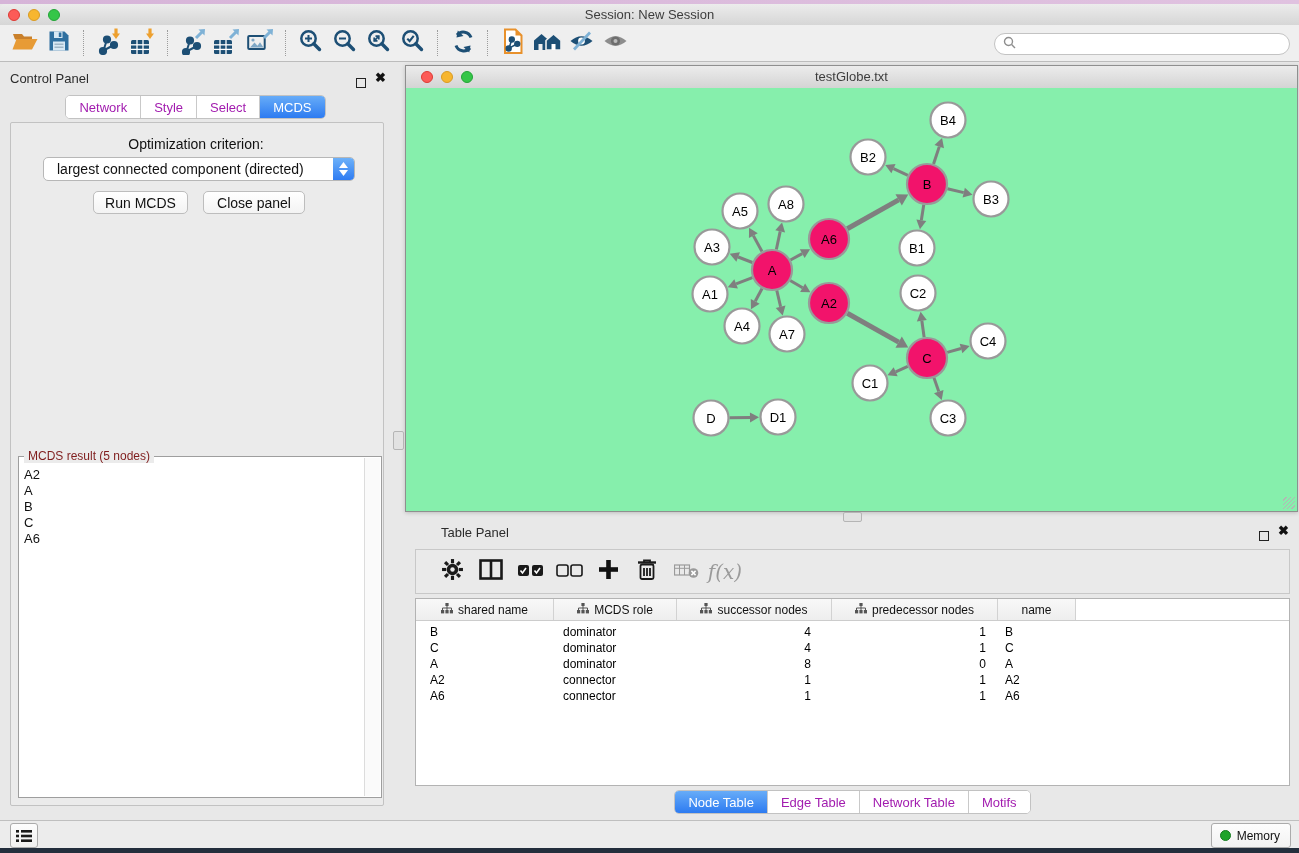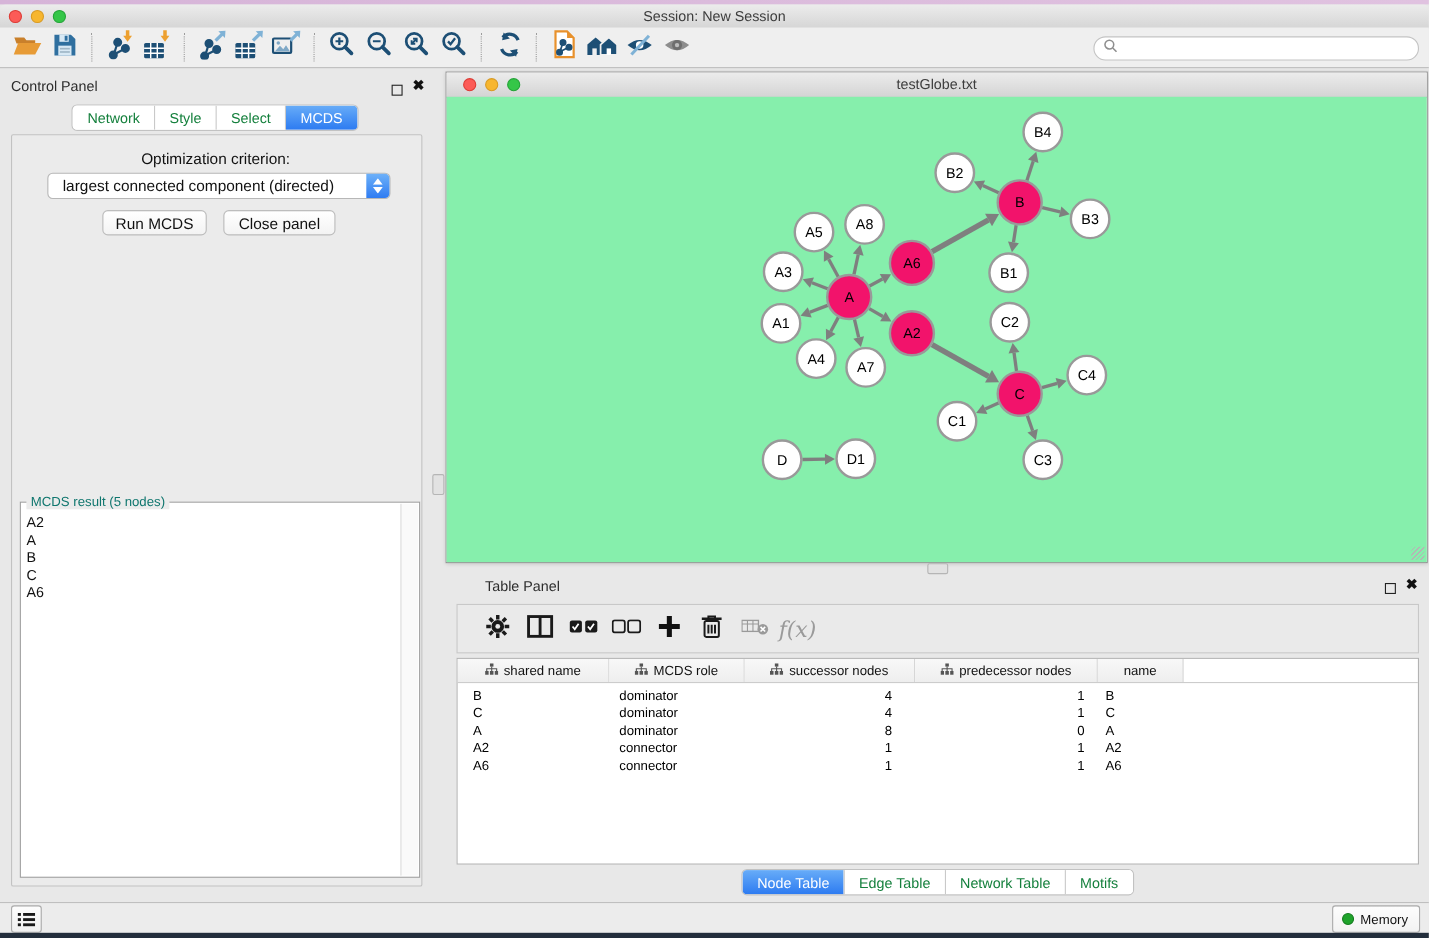--- a/index.html
+++ b/index.html
@@ -27,36 +27,36 @@
   .tool-sep{width:1px;height:26px;border-left:1px dotted #9c9c9c;margin:0 7px;}
   #search-wrap{position:absolute;right:9px;top:33px;width:296px;height:22px;background:#fff;
     border:1px solid #c3c3c3;border-radius:12px;display:flex;align-items:center;padding-left:8px;box-sizing:border-box;}
   #search-wrap input{border:none;outline:none;flex:1;font-size:12px;background:transparent;margin-left:5px;height:16px;}
   
   .panel-title{font-size:13px;color:#2c2c2c;}
   .float-box{width:10px;height:10px;border:1.6px solid #222;display:inline-block;box-sizing:border-box;}
   .close-x{font-size:13px;color:#111;font-weight:bold;line-height:10px;}
   
   .segmented{display:inline-flex;height:22px;border:1px solid #c2c2c2;border-radius:5px;background:#fff;overflow:hidden;}
-  .segment{display:flex;align-items:center;padding:0 13px;font-size:13px;color:#15803d;background:#fff;
+  .segment{display:flex;align-items:center;padding:0 13px;font-size:13px;color:#a21caf;background:#fff;
     border-left:1px solid #c9c9c9;white-space:nowrap;}
   .segment:first-child{border-left:none;}
   .segment.active{background:linear-gradient(#67acf8,#2d7bf1);color:#fff;}
   
   #cp-content{left:10px;top:122px;width:372px;height:682px;background:#ebebeb;border:1px solid #c2c2c2;border-radius:2px;}
   #opt-label{left:10px;top:136px;width:372px;text-align:center;font-size:14px;color:#111;}
   #mcds-select{left:43px;top:157px;width:312px;height:24px;background:#fff;border:1px solid #b7b7b7;border-radius:5px;
     display:flex;align-items:center;box-sizing:border-box;}
   #mcds-select .sel-text{flex:1;font-size:14px;color:#111;padding-left:13px;white-space:nowrap;overflow:hidden;}
   #mcds-select .stepper{width:21px;height:22px;background:linear-gradient(#6db1f9,#2f7cf2);border-radius:0 4px 4px 0;
     display:flex;flex-direction:column;align-items:center;justify-content:center;gap:2px;}
   .mac-btn{background:linear-gradient(#ffffff,#f3f3f3);border:1px solid #bdbdbd;border-radius:5px;height:23px;
     font-size:14px;color:#111;display:flex;align-items:center;justify-content:center;box-sizing:border-box;}
   #result-box{left:18px;top:456px;width:364px;height:342px;border:1px solid #9e9e9e;background:#fff;box-sizing:border-box;}
-  #result-legend{left:24px;top:449px;font-size:12px;color:#0f766e;background:#ebebeb;padding:0 4px;}
+  #result-legend{left:24px;top:449px;font-size:12px;color:#7f1d1d;background:#ebebeb;padding:0 4px;}
   #result-list{position:absolute;left:1px;top:6px;bottom:1px;right:17px;padding:4px 0 0 4px;font-size:13px;color:#111;}
   #result-list .item{height:16px;line-height:16px;}
   #result-scroll{position:absolute;top:1px;bottom:1px;right:1px;width:15px;background:#fafafa;border-left:1px solid #dcdcdc;}
   
   #net-window{left:405px;top:65px;width:893px;height:447px;background:#fff;border:1px solid #8f8f8f;
     box-sizing:border-box;box-shadow:0 1px 4px rgba(0,0,0,0.18);}
   #net-titlebar{position:absolute;left:0;top:0;right:0;height:22px;background:linear-gradient(#ececec,#d4d4d4);
     border-bottom:1px solid #a8a8a8;}
   #net-canvas{position:absolute;left:0;top:22px;right:0;bottom:0;background:#86efac;}
   #net-grip{position:absolute;right:2px;bottom:2px;width:12px;height:12px;

